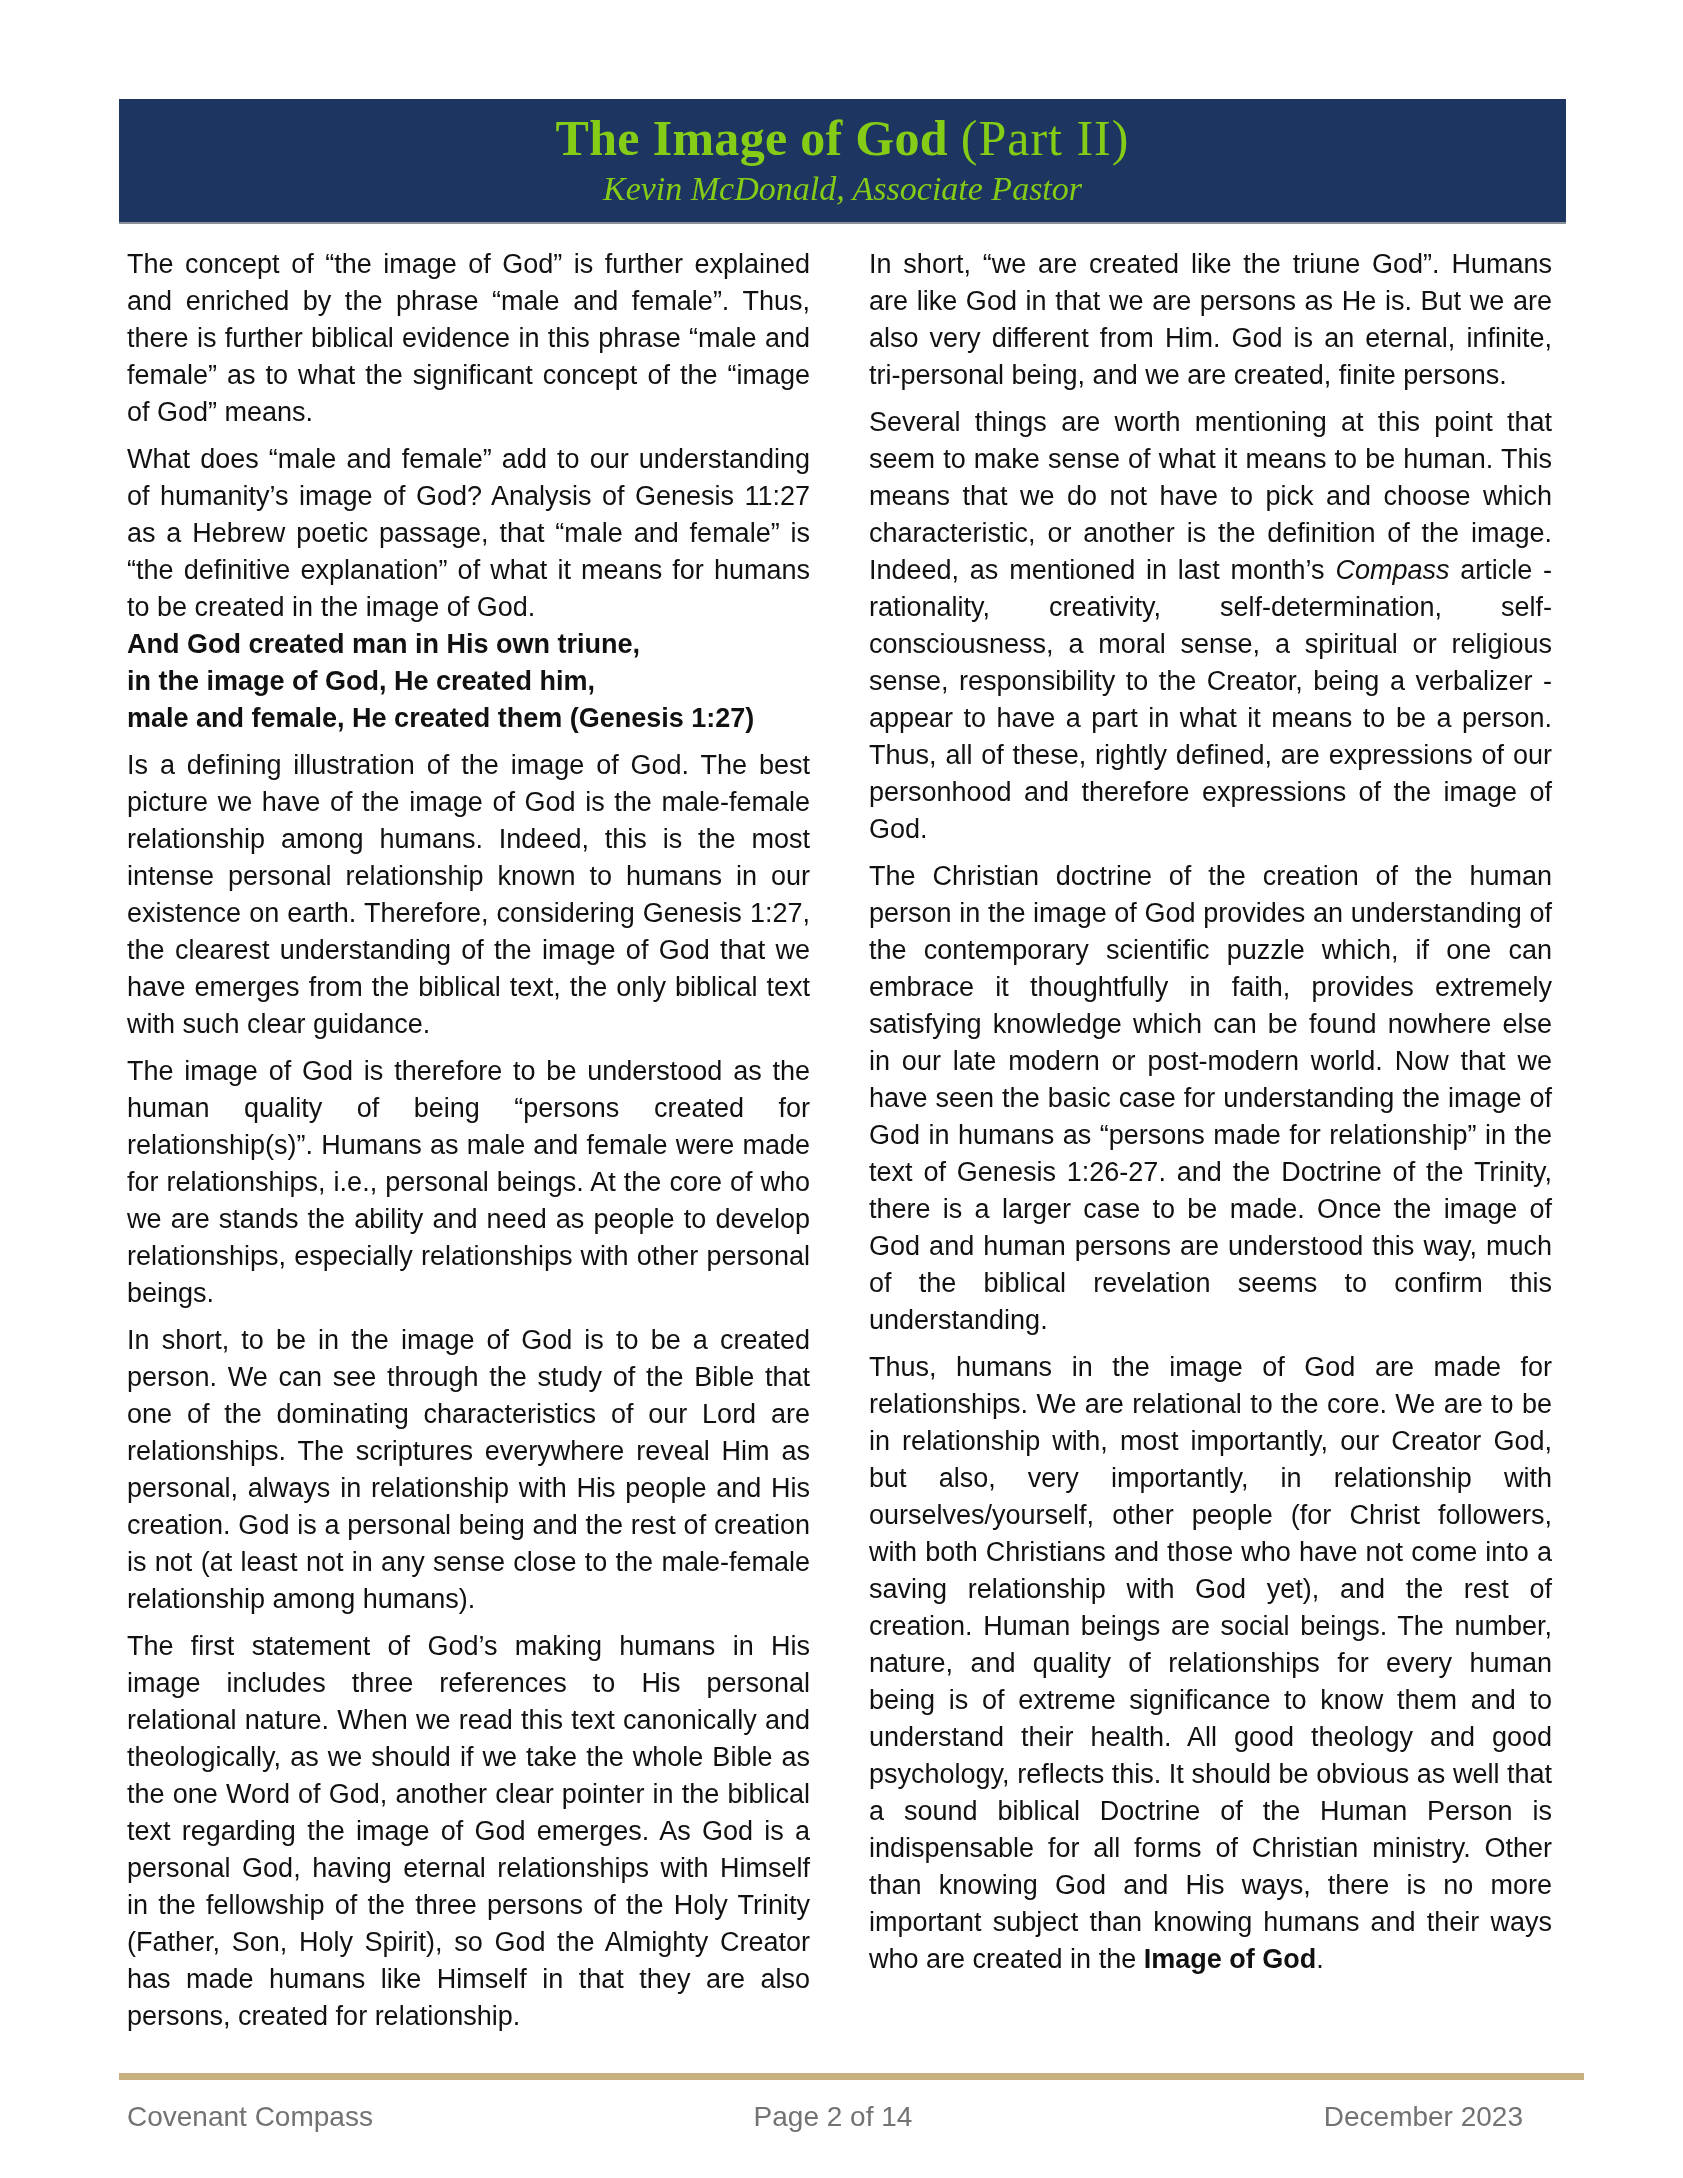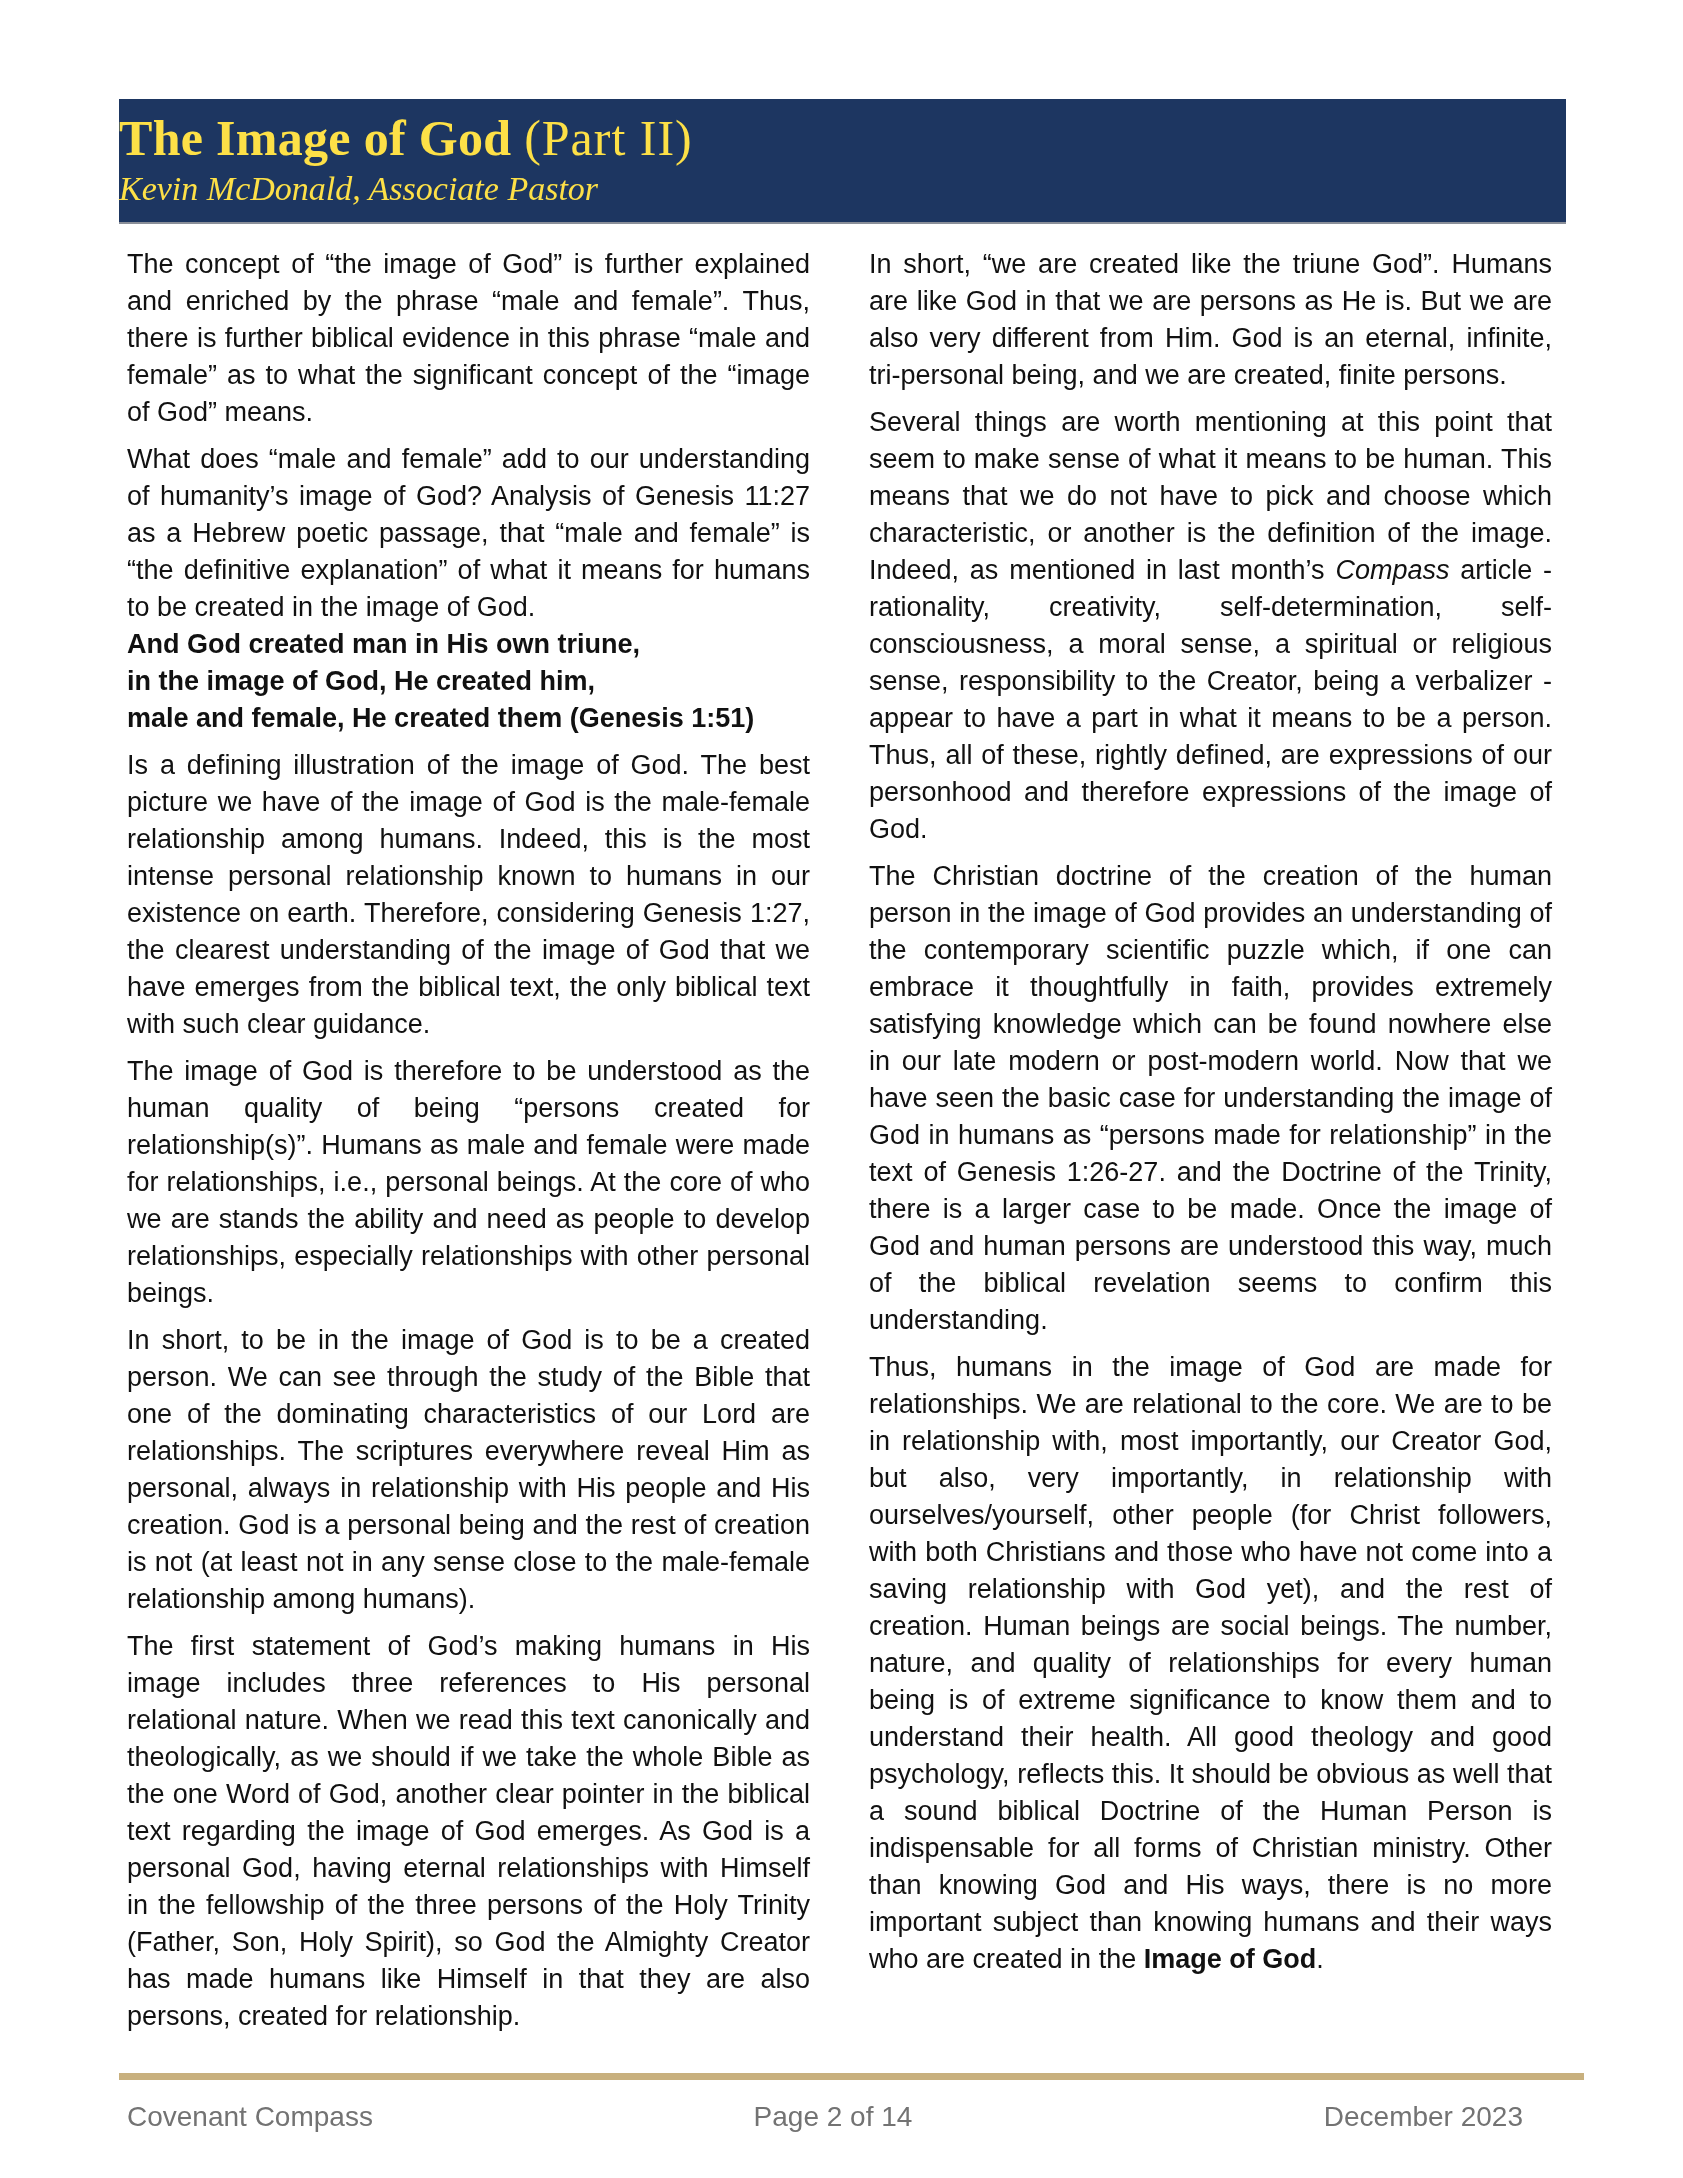--- a/index.html
+++ b/index.html
@@ -1,20 +1,20 @@
 <!DOCTYPE html>
 <html><head>
 <meta charset="utf-8">
 <style>
   html, body { margin: 0; padding: 0; background: #ffffff; }
   body { width: 1683px; height: 2178px; position: relative; overflow: hidden;
          font-family: "Liberation Sans", "DejaVu Sans", sans-serif; color: #111; }
 
   .banner { position: absolute; left: 119px; top: 99px; width: 1447px; height: 123px;
-            background: #1d3661; border-bottom: 2px solid #8a8f99; color: #fde047; }
+            background: #1d3661; border-bottom: 2px solid #8a8f99; text-align: center; color: #84cc16; }
   .banner .title { font-family: "Liberation Serif", "DejaVu Serif", serif; font-size: 50px;
                    line-height: 57px; margin-top: 11px; letter-spacing: 0.3px; }
   .banner .title b { font-weight: bold; }
   .banner .title .part { font-weight: normal; letter-spacing: 1px; }
   .banner .byline { font-family: "Liberation Serif", "DejaVu Serif", serif; font-style: italic;
                     font-size: 34px; line-height: 40px; margin-top: 2px; }
 
   .col { position: absolute; top: 246px; width: 683px; font-size: 27px; line-height: 37px;
          text-align: justify; }
   .col.left { left: 127px; }
@@ -43,21 +43,21 @@
   </div>
   <div class="byline">Kevin McDonald, Associate Pastor</div>
 </div>
 
 <div class="col left">
   <p>The concept of “the image of God” is further explained and enriched by the phrase “male and female”. Thus, there is further biblical evidence in this phrase “male and female” as to what the significant concept of the “image of God” means.</p>
   <p style="margin-bottom:0">What does “male and female” add to our understanding of humanity’s image of God? Analysis of Genesis 11:27 as a Hebrew poetic passage, that “male and female” is “the definitive explanation” of what it means for humans to be created in the image of God.</p>
   <div class="verse">
     <span>And God created man in His own triune,</span>
     <span>in the image of God, He created him,</span>
-    <span>male and female, He created them (Genesis 1:51)</span>
+    <span>male and female, He created them (Genesis 1:27)</span>
   </div>
   <p>Is a defining illustration of the image of God. The best picture we have of the image of God is the male-female relationship among humans. Indeed, this is the most intense personal relationship known to humans in our existence on earth. Therefore, considering Genesis 1:27, the clearest understanding of the image of God that we have emerges from the biblical text, the only biblical text with such clear guidance.</p>
   <p>The image of God is therefore to be understood as the human quality of being “persons created for relationship(s)”. Humans as male and female were made for relationships, i.e., personal beings. At the core of who we are stands the ability and need as people to develop relationships, especially relationships with other personal beings.</p>
   <p>In short, to be in the image of God is to be a created person. We can see through the study of the Bible that one of the dominating characteristics of our Lord are relationships. The scriptures everywhere reveal Him as personal, always in relationship with His people and His creation. God is a personal being and the rest of creation is not (at least not in any sense close to the male-female relationship among humans).</p>
   <p>The first statement of God’s making humans in His image includes three references to His personal relational nature. When we read this text canonically and theologically, as we should if we take the whole Bible as the one Word of God, another clear pointer in the biblical text regarding the image of God emerges. As God is a personal God, having eternal relationships with Himself in the fellowship of the three persons of the Holy Trinity (Father, Son, Holy Spirit), so God the Almighty Creator has made humans like Himself in that they are also persons, created for relationship.</p>
 </div>
 
 <div class="col right">
   <p>In short, “we are created like the triune God”. Humans are like God in that we are persons as He is. But we are also very different from Him. God is an eternal, infinite, tri-personal being, and we are created, finite persons.</p>
   <p><span>Several things are worth mentioning at this point that seem to make sense of what it means to be human. This means that we do not have to pick and choose which characteristic, or another is the definition of the image. Indeed, as mentioned in last month’s </span><i>Compass</i><span> article - rationality, creativity, self-determination, self-consciousness, a moral sense, a spiritual or religious sense, responsibility to the Creator, being a verbalizer - appear to have a part in what it means to be a person. Thus, all of these, rightly defined, are expressions of our personhood and therefore expressions of the image of God.</span></p>

